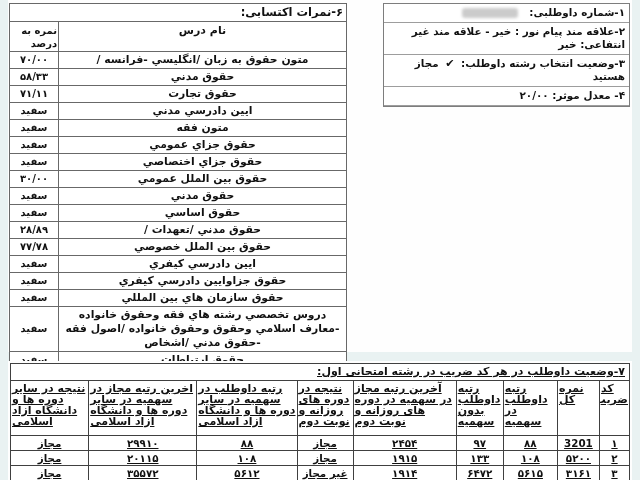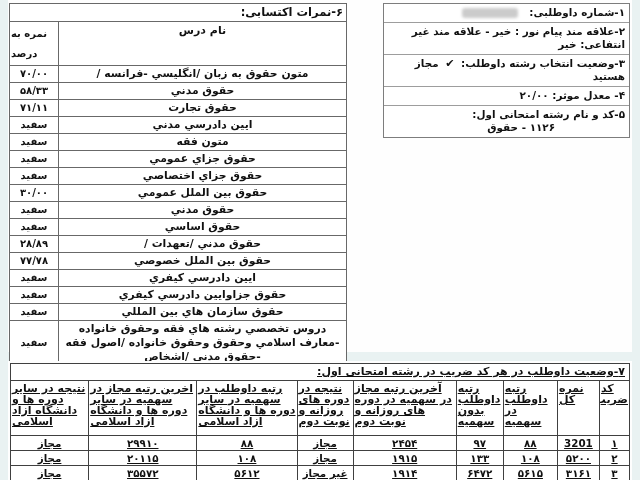--- a/index.html
+++ b/index.html
@@ -10,21 +10,21 @@
     font-weight:bold;color:#111;direction:rtl;
   }
   .panel-top{position:absolute;left:8px;top:0;width:624px;height:352px;background:#fefefe;}
   .panel-bottom{position:absolute;left:8px;top:361px;width:624px;height:121px;background:#fefefe;}
 
   
   .scores-table{position:absolute;left:1px;top:3px;width:337px;border-collapse:collapse;table-layout:fixed;background:#fff;}
   .scores-table td,.scores-table th{border:1px solid #686868;overflow:hidden;margin-left:6px;}
   .st-title{font-size:11.5px;text-align:right;padding:1px 3px 2px;height:14px;}
   .st-course-h{font-size:11px;text-align:center;vertical-align:top;padding-top:2px;height:25px;}
-  .st-score-h{font-size:10px;line-height:20px;text-align:left;vertical-align:top;padding-top:2px;}
+  .st-score-h{font-size:10px;line-height:13px;text-align:right;vertical-align:top;padding-top:2px;}
   .course-cell{font-size:10.8px;line-height:14px;text-align:center;padding:1px 2px;}
   .score-cell{font-size:10px;line-height:14px;text-align:center;padding:1px 1px;}
 
   
   .info-box{position:absolute;right:2px;top:3px;width:245px;background:#fff;border:1px solid #7d7d7d;}
   .info-row{border-bottom:1px solid #9d9d9d;padding:2px 4px 3px;font-size:10.4px;line-height:13px;text-align:right;}
   .info-row.last{border-bottom:none;}
   .redacted{display:inline-block;width:56px;height:10px;background:#cbcbcb;border-radius:3px;filter:blur(1.6px);vertical-align:middle;margin-right:8px;}
   .check{margin:0 3px;font-size:11px;}
   .field-value{text-align:right;padding-right:70px;}
@@ -132,24 +132,20 @@
       <span>۱-شماره داوطلبی:</span>
       <span class="redacted"></span>
     </div>
     <div class="info-row">۲-علاقه مند پیام نور : خیر - علاقه مند غیر انتفاعی: خیر</div>
     <div class="info-row">
       <span>۳-وضعیت انتخاب رشته داوطلب:</span>
       <span class="check">✔</span>
       <span>مجاز هستید</span>
     </div>
     <div class="info-row">۴- معدل موثر: ۲۰/۰۰</div>
-    <div class="info-row last">
-      <div>۵-کد و نام رشته امتحانی اول:</div>
-      <div class="field-value">۱۱۲۶ - حقوق</div>
-    </div>
   </div>
 
 </div>
 
 <div class="panel-bottom">
   <table class="status-table">
     <colgroup>
       <col style="width:30px">
         <col style="width:42px">
         <col style="width:54px">

